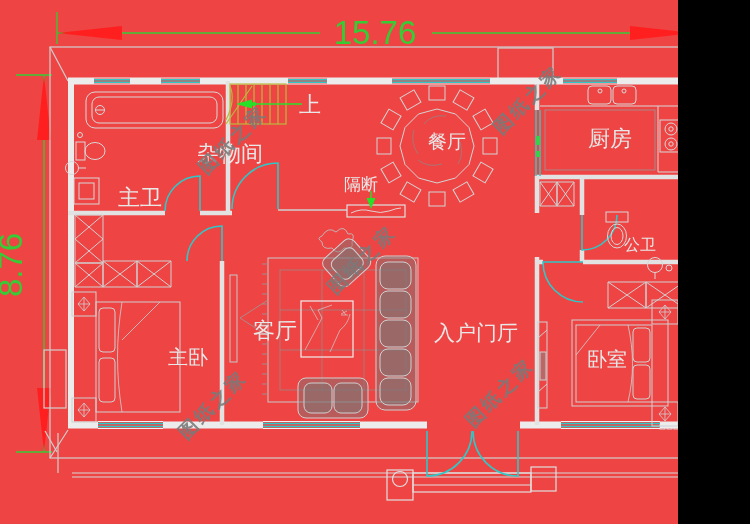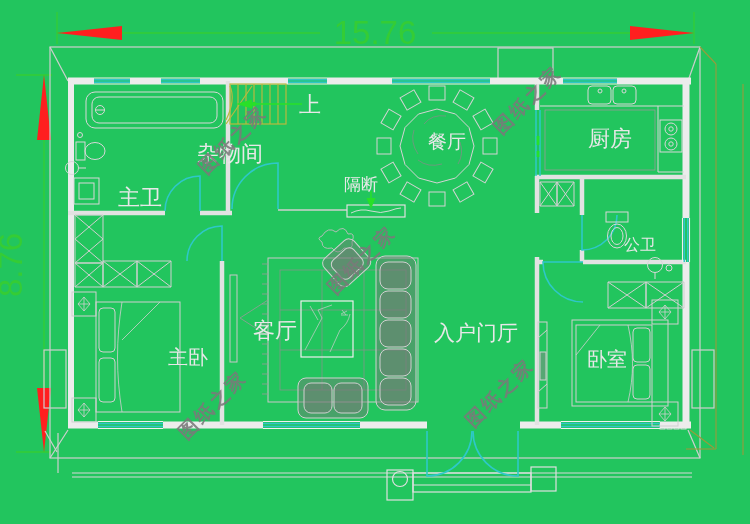--- a/index.html
+++ b/index.html
@@ -1,16 +1,16 @@
 <!DOCTYPE html>
 <html><head>
 <meta charset="utf-8">
 <style>
   html,body{margin:0;padding:0;background:#000;}
-  .stage{position:relative;width:750px;height:524px;background:#22c55e;overflow:hidden;
+  .stage{position:relative;width:678px;height:524px;background:#ef4444;overflow:hidden;
          font-family:"Liberation Sans", sans-serif;}
   svg text{font-family:"Liberation Sans", sans-serif;}
   .roomlabel{fill:#e8e8e8;}
   .dimtext{fill:#35cc35;}
   .wm{fill:#7a7a7a;opacity:.88;font-weight:bold;letter-spacing:3px;}
 </style>
 </head>
 <body>
 
 <div class="stage">

